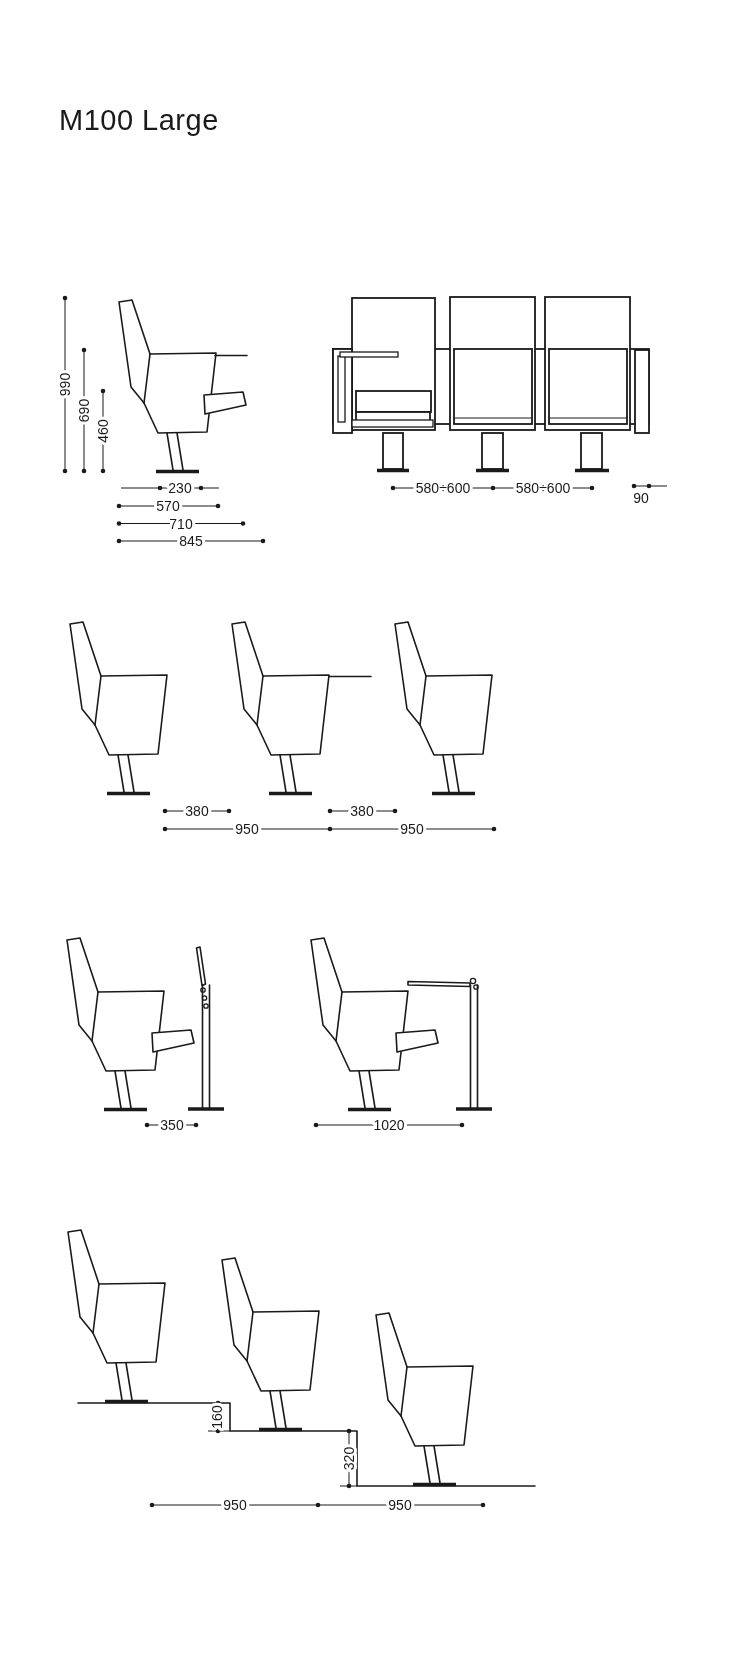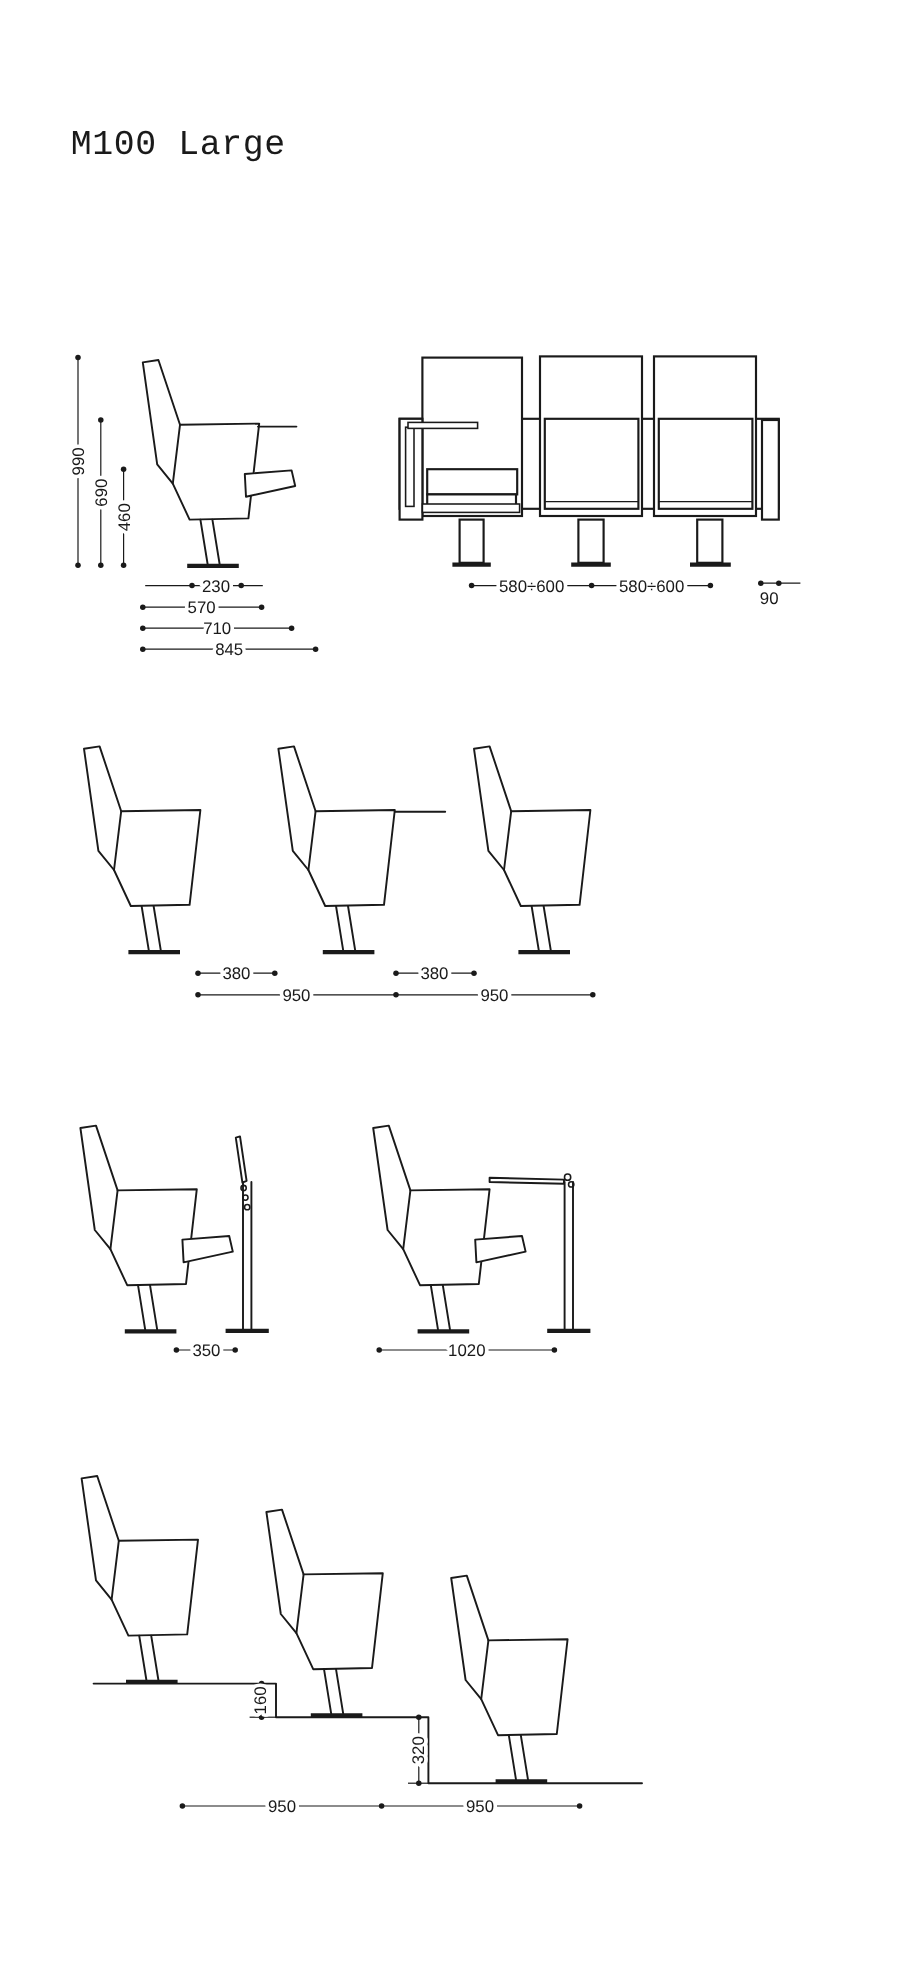--- a/index.html
+++ b/index.html
@@ -7,21 +7,20 @@
     width:750px;height:1655px;
     background:#ffffff;
     font-family:"Liberation Sans", sans-serif;
     position:relative;
     overflow:hidden;
   }
   .page-title{
     position:absolute;left:59px;top:104px;
     font-size:29px;font-weight:400;letter-spacing:0.5px;
     color:#1a1a1a;
-    font-family:Liberation Mono, monospace;
   }
   svg{position:absolute;left:0;top:0;}
   .ln{stroke:#1a1a1a;stroke-width:1.6;fill:none;stroke-linejoin:round;stroke-linecap:round;}
   .body-fill{fill:#ffffff;stroke:#1a1a1a;stroke-width:1.6;stroke-linejoin:round;}
   .plate{stroke:#1a1a1a;stroke-width:3.5;stroke-linecap:butt;}
   .fv{fill:#ffffff;stroke:#1a1a1a;stroke-width:1.8;}
   .fv-thin{fill:#ffffff;stroke:#1a1a1a;stroke-width:1.3;}
   .dim-line{stroke:#1a1a1a;stroke-width:1;fill:none;}
   .dim-dot{fill:#1a1a1a;stroke:none;}
   .dim-text{

